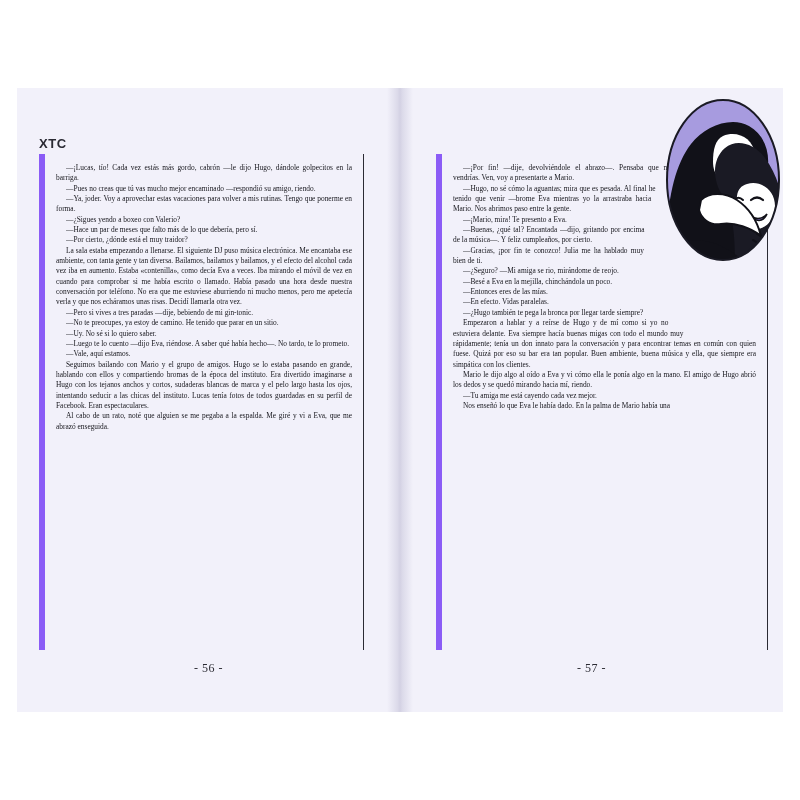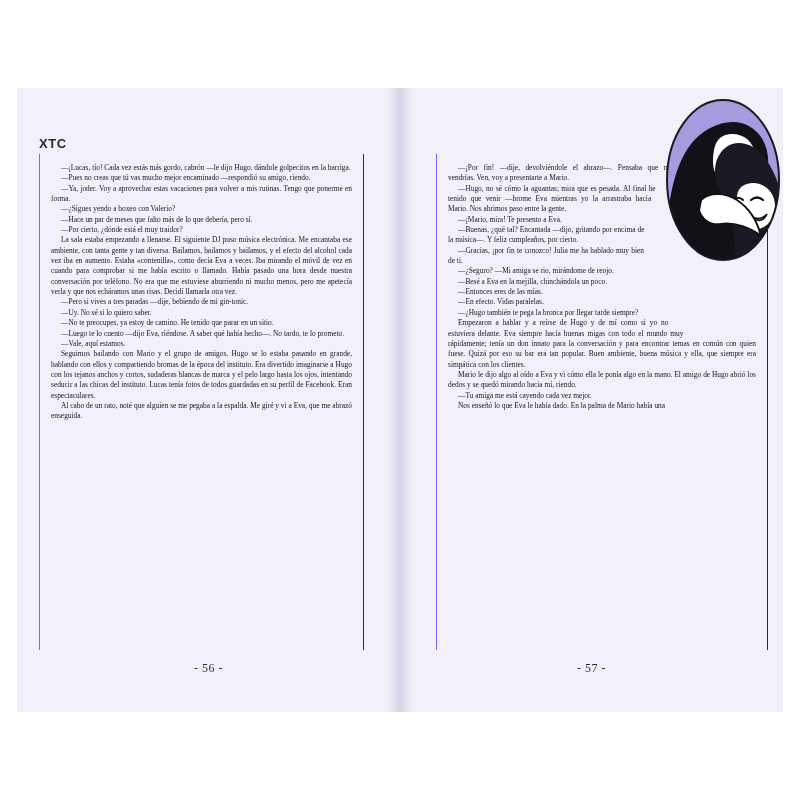--- a/index.html
+++ b/index.html
@@ -61,21 +61,21 @@
     font-weight: 700;
     color: #2a2a33;
   }
   .running-head.left  { left: 22px; }
   .running-head.right { right: 22px; }
 
   .text-frame {
     position: absolute;
     top: 66px;
     bottom: 62px;
-    border-left: 1px solid #8b5cf6;
+    border-left: 6px solid #8b5cf6;
     border-right: 1px solid #2b2b33;
     overflow: hidden;
     padding-left: 44px;
   }
   .leaf.left .text-frame  { left: 22px;  right: 36px; }
   .leaf.right .text-frame { left: 36px;  right: 15px; }
 
   .column {
     position: absolute;
     inset: 0;
@@ -136,22 +136,22 @@
       <div class="text-frame">
         <div class="column">
           <p class="ind">—¡Lucas, tío! Cada vez estás más gordo, cabrón —le dijo Hugo, dándole golpecitos en la barriga.</p>
           <p class="ind">—Pues no creas que tú vas mucho mejor encaminado —respondió su amigo, riendo.</p>
           <p class="ind">—Ya, joder. Voy a aprovechar estas vacaciones para volver a mis rutinas. Tengo que ponerme en forma.</p>
           <p class="ind">—¿Sigues yendo a boxeo con Valerio?</p>
           <p class="ind">—Hace un par de meses que falto más de lo que debería, pero sí.</p>
           <p class="ind">—Por cierto, ¿dónde está el muy traidor?</p>
           <p class="ind">La sala estaba empezando a llenarse. El siguiente DJ puso música electrónica. Me encantaba ese ambiente, con tanta gente y tan diversa. Bailamos, bailamos y bailamos, y el efecto del alcohol cada vez iba en aumento. Estaba «contenilla», como decía Eva a veces. Iba mirando el móvil de vez en cuando para comprobar si me había escrito o llamado. Había pasado una hora desde nuestra conversación por teléfono. No era que me estuviese aburriendo ni mucho menos, pero me apetecía verla y que nos echáramos unas risas. Decidí llamarla otra vez.</p>
           <p class="ind">—Pero si vives a tres paradas —dije, bebiendo de mi gin-tonic.</p>
+          <p class="ind">—No te preocupes, ya estoy de camino. He tenido que parar en un sitio.</p>
           <p class="ind">—Uy. No sé si lo quiero saber.</p>
-          <p class="ind">—No te preocupes, ya estoy de camino. He tenido que parar en un sitio.</p>
           <p class="ind">—Luego te lo cuento —dijo Eva, riéndose. A saber qué había hecho—. No tardo, te lo prometo.</p>
           <p class="ind">—Vale, aquí estamos.</p>
           <p class="ind">Seguimos bailando con Mario y el grupo de amigos. Hugo se lo estaba pasando en grande, hablando con ellos y compartiendo bromas de la época del instituto. Era divertido imaginarse a Hugo con los tejanos anchos y cortos, sudaderas blancas de marca y el pelo largo hasta los ojos, intentando seducir a las chicas del instituto. Lucas tenía fotos de todos guardadas en su perfil de Facebook. Eran espectaculares.</p>
           <p class="ind">Al cabo de un rato, noté que alguien se me pegaba a la espalda. Me giré y vi a Eva, que me abrazó enseguida.</p>
         </div>
       </div>
       <div class="folio">- 56 -</div>
     </div>
 
     <div class="leaf right">

